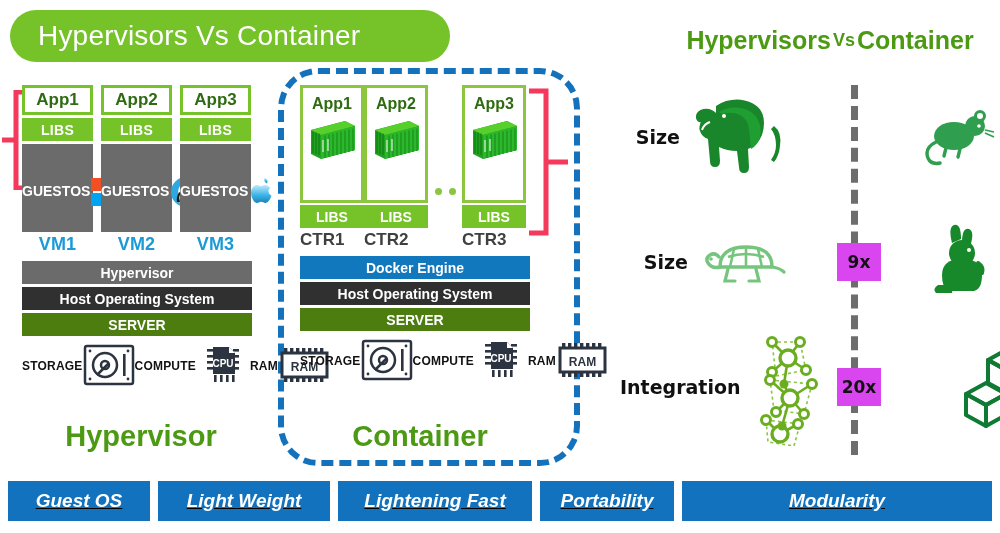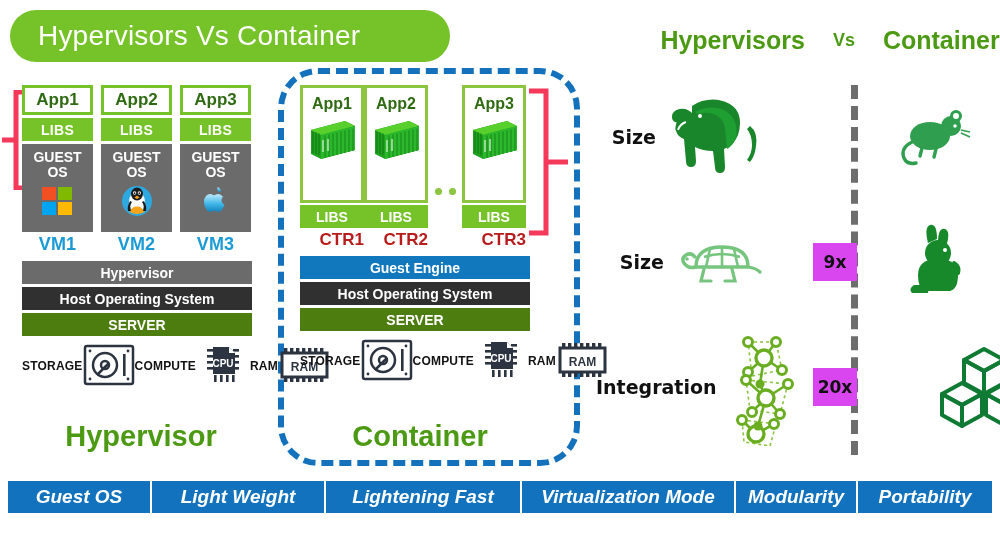--- a/index.html
+++ b/index.html
@@ -17,21 +17,21 @@
     display:flex;align-items:center;
   }
   #title-banner .txt{
     color:#ffffff;font-size:28px;font-weight:400;letter-spacing:.2px;
     margin-left:28px;white-space:nowrap;
   }
 
   
   #right-heading{
     position:absolute;left:660px;top:22px;width:340px;height:36px;
-    display:flex;align-items:center;justify-content:center;gap:28px;
+    display:flex;align-items:center;justify-content:center;gap:2px;
     white-space:nowrap;
   }
   #right-heading .big{color:#4c9a13;font-size:25px;font-weight:bold;}
   #right-heading .vs{color:#4c9a13;font-size:18px;font-weight:600;}
 
   
   #hv-col{position:absolute;left:22px;top:85px;width:230px;}
   #ctr-col{position:absolute;left:300px;top:85px;width:230px;}
 
   .vmrow{display:flex;gap:8px;}
@@ -41,21 +41,21 @@
     display:flex;align-items:center;justify-content:center;
     color:#2f6b12;font-size:17px;font-weight:bold;box-sizing:border-box;
   }
   .libs{
     height:23px;background:#76c229;margin-top:3px;
     display:flex;align-items:center;justify-content:center;
     color:#fff;font-size:14px;font-weight:bold;letter-spacing:.3px;
   }
   .guest{
     height:88px;background:#6b6b6b;margin-top:3px;
-    display:flex;flex-direction:column;align-items:center;
+    display:flex;flex-direction:row;align-items:center;
     color:#fff;font-size:14px;font-weight:bold;line-height:15px;
     padding-top:6px;box-sizing:border-box;
   }
   .guest .oslogo{margin-top:5px;}
   .vmlabel{
     text-align:center;color:#1b9ad6;font-size:18px;font-weight:bold;
     margin-top:2px;letter-spacing:.2px;
   }
 
   
@@ -65,21 +65,21 @@
     height:118px;border:3px solid #8cc63f;background:#fff;box-sizing:border-box;
     display:flex;flex-direction:column;align-items:center;
   }
   .ctrtop .aname{color:#2f6b12;font-size:16px;font-weight:bold;margin-top:7px;}
   .ctrlibs{
     height:23px;background:#76c229;margin-top:2px;
     display:flex;align-items:center;justify-content:center;
     color:#fff;font-size:14px;font-weight:bold;
   }
   .ctrlabel{
-    text-align:right;color:#b91c1c;font-size:17px;font-weight:bold;margin-top:2px;
+    text-align:left;color:#404040;font-size:17px;font-weight:bold;margin-top:2px;
   }
   .dots{width:34px;display:flex;justify-content:center;align-items:center;
         gap:7px;height:118px;}
   .dots i{width:7px;height:7px;border-radius:50%;background:#8cc63f;display:block;}
 
   
   .bars{margin-top:6px;}
   .bar{
     height:23px;display:flex;align-items:center;justify-content:center;
     color:#fff;font-weight:bold;font-size:14px;margin-bottom:3px;
@@ -104,42 +104,42 @@
   #ctr-boundary{
     position:absolute;left:278px;top:68px;width:302px;height:398px;
     border:6px dashed #1472bd;border-radius:40px;box-sizing:border-box;
   }
 
   
   #bracket-left{position:absolute;left:2px;top:90px;width:26px;height:100px;}
   #bracket-right{position:absolute;left:526px;top:88px;width:42px;height:148px;}
 
   
-  #cmp{position:absolute;left:596px;top:78px;width:380px;height:380px;}
+  #cmp{position:absolute;left:620px;top:78px;width:380px;height:380px;}
   #cmp-divider{
     position:absolute;left:851px;top:85px;width:0;height:370px;
     border-left:7px dashed #6d6d6d;
   }
   .cmprow{position:absolute;left:0;width:380px;height:118px;display:flex;align-items:center;}
   .cmprow .rlabel{
     width:110px;text-align:right;padding-right:6px;
     font-size:19px;font-weight:bold;color:#111;font-family:"DejaVu Sans",sans-serif;
   }
   .cmprow .licon{width:120px;display:flex;justify-content:center;align-items:center;}
   .cmprow .ricon{width:120px;display:flex;justify-content:center;align-items:center;}
   .badge{
     position:absolute;left:217px;width:44px;height:38px;background:#d946ef;
     display:flex;align-items:center;justify-content:center;
     font-size:17px;font-weight:bold;color:#111;font-family:"DejaVu Sans",sans-serif;
     z-index:3;
   }
 
   
-  #bottom{position:absolute;left:8px;top:481px;width:984px;height:32px;
-          display:flex;gap:2px;}
+  #bottom{position:absolute;left:8px;top:481px;width:984px;height:40px;
+          display:flex;gap:8px;text-decoration:underline;}
   .pill{
     background:#1272bd;display:flex;align-items:center;justify-content:center;
     color:#fff;font-size:19px;font-weight:bold;font-style:italic;
     white-space:nowrap;
   }
   .p0{flex:0 0 142px;}
   .p1{flex:0 0 172px;}
   .p2{flex:0 0 194px;}
   .p3{flex:0 0 212px;}
   .p4{flex:0 0 134px;}
@@ -418,21 +418,21 @@
             </svg>
           </span>
         </div>
         <div class="ctrlibs">LIBS</div>
         <div class="ctrlabel">CTR3</div>
       </div>
 
     </div>
 
     <div class="bars">
-      <div class="bar l1b">Guest Engine</div>
+      <div class="bar l1b">Docker Engine</div>
       <div class="bar l2">Host Operating System</div>
       <div class="bar l3">SERVER</div>
     </div>
 
     <div class="hwrow">
       <div class="hw">
         <span class="hwlab">STORAGE</span>
         <span class="hwic">
           <svg width="52" height="42" viewBox="0 0 52 42">
             <rect x="2" y="2" width="48" height="38" rx="2" fill="#fff" stroke="#2b3440" stroke-width="2.5"></rect>
@@ -633,18 +633,17 @@
         </svg>
       </div>
     </div>
 
   </div>
 
   <div id="bottom">
     <div class="pill p0">Guest OS</div>
     <div class="pill p1">Light Weight</div>
     <div class="pill p2">Lightening Fast</div>
-    <div class="pill p3">Virtualization Mode</div>
+    <div class="pill p4">Portability</div>
     <div class="pill p5">Modularity</div>
-    <div class="pill p4">Portability</div>
   </div>
 
 </div>
 
 </body></html>

